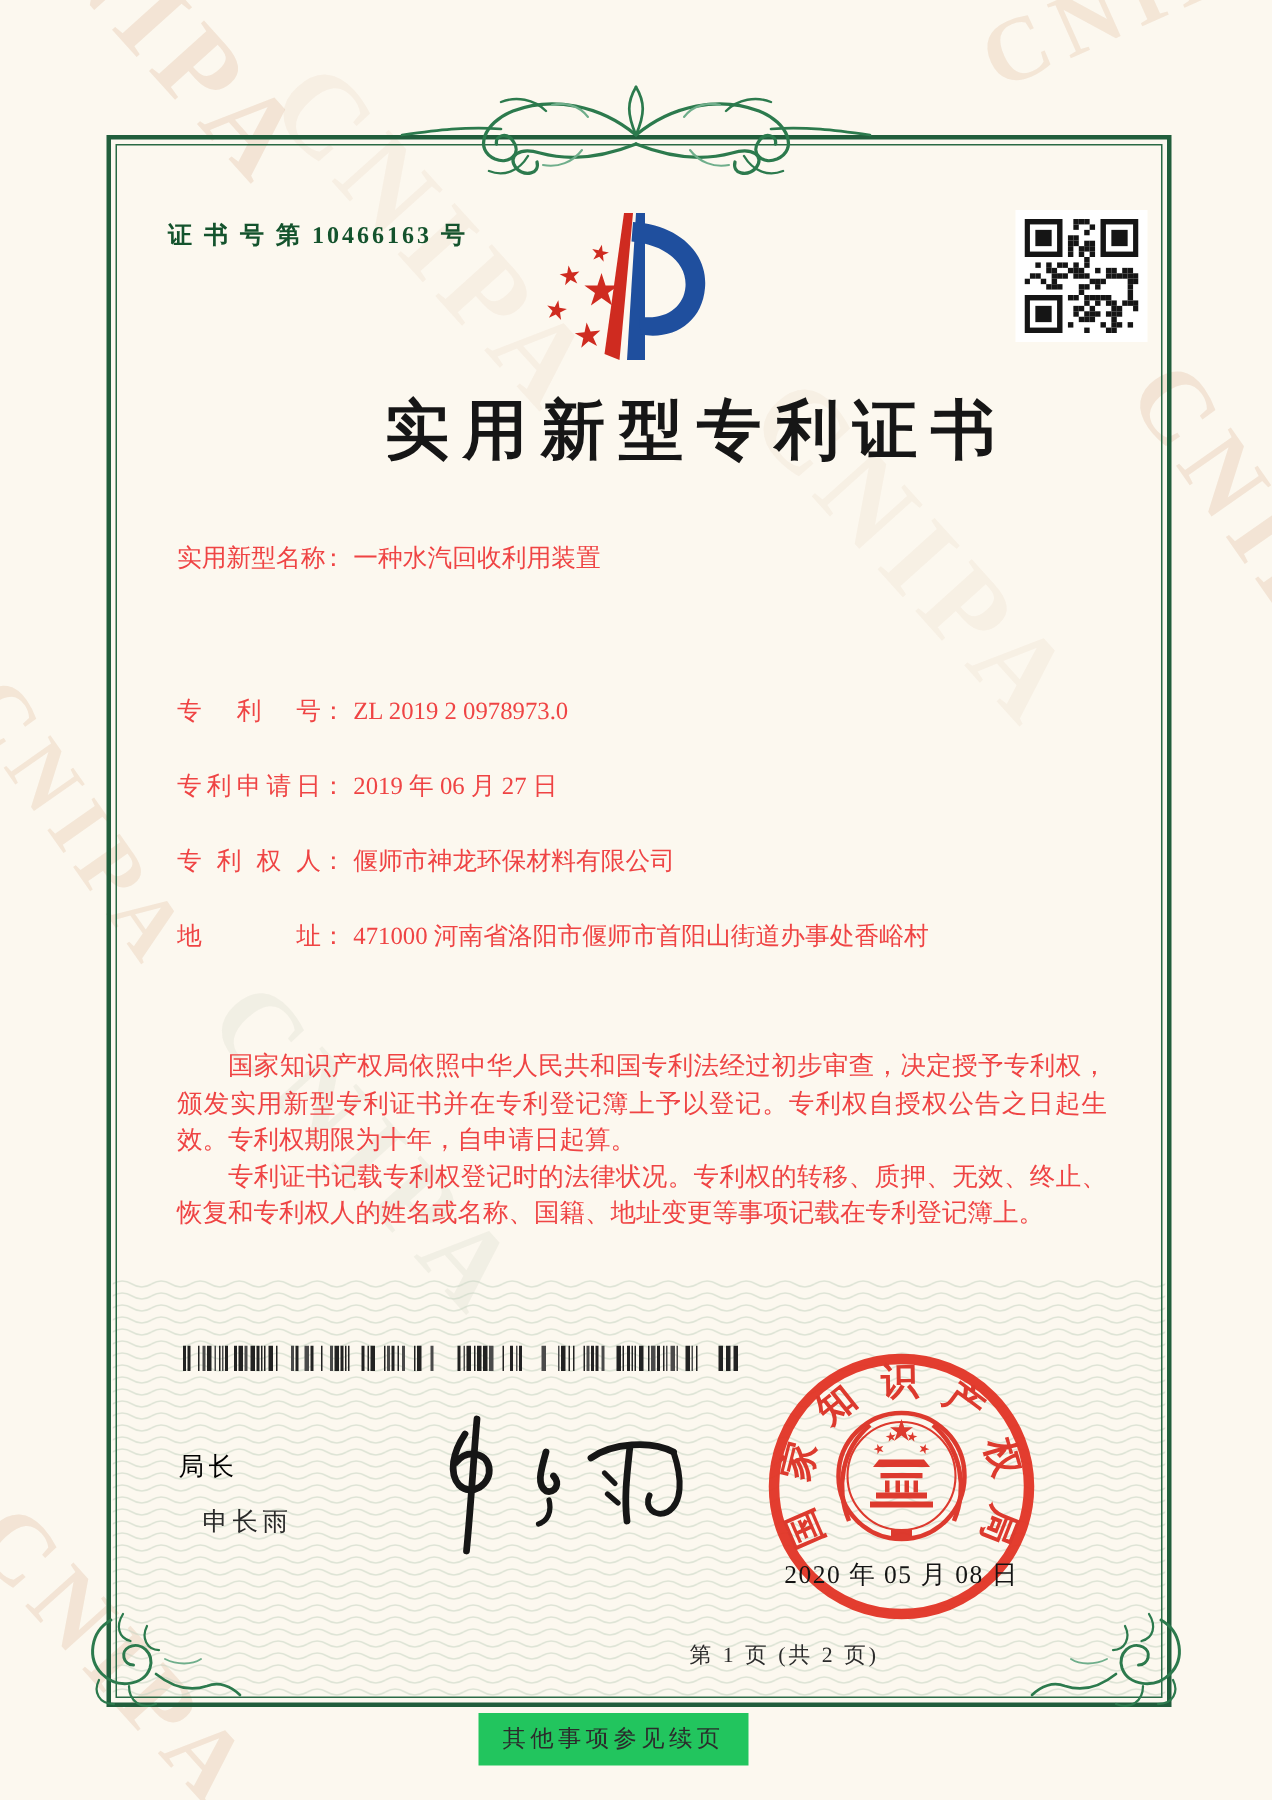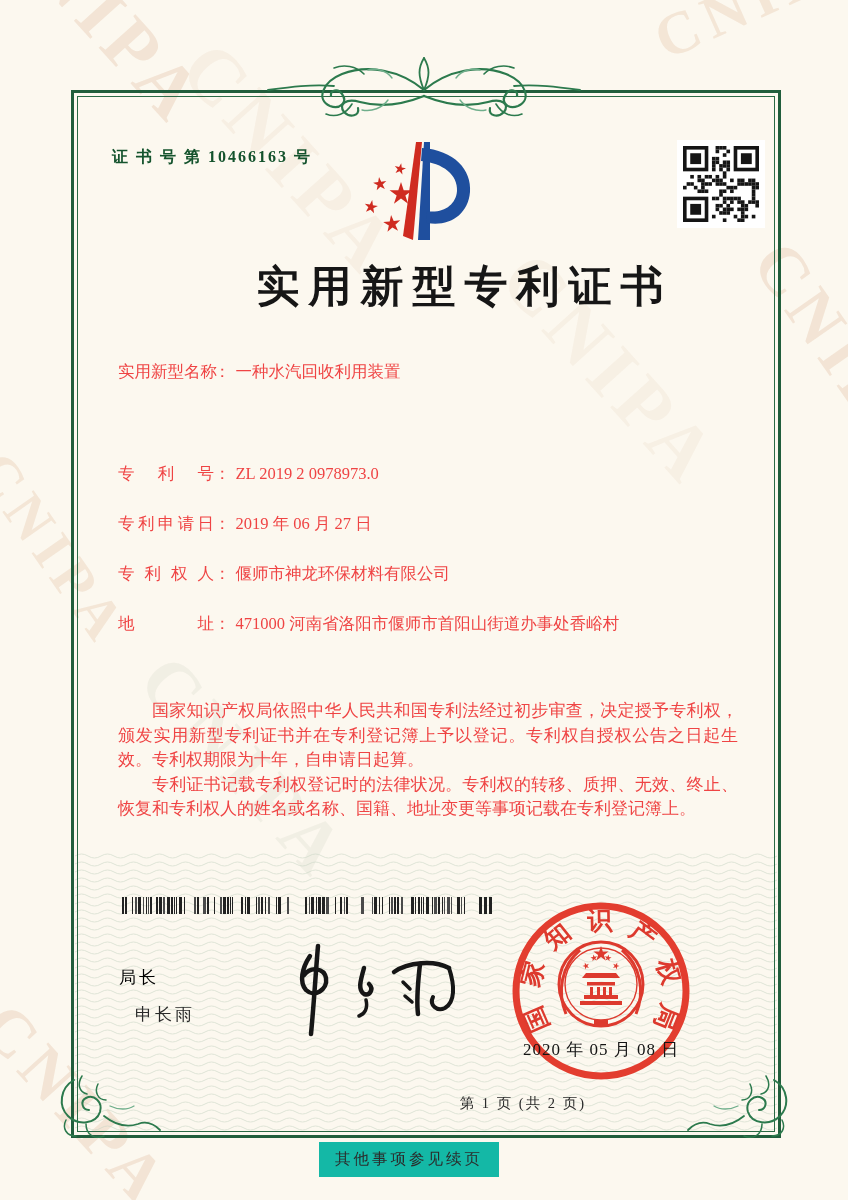--- a/index.html
+++ b/index.html
@@ -47,21 +47,21 @@
                 font-family:"Liberation Sans","DejaVu Sans",sans-serif;color:#000000;letter-spacing:3px;}
   .signer-name{position:absolute;left:135px;top:1003px;font-size:17px;
                font-family:"Liberation Sans","DejaVu Sans",sans-serif;color:#2a2a2a;letter-spacing:3px;text-align:center;}
   .signature{position:absolute;left:248px;top:938px;width:220px;height:100px;}
   .seal{position:absolute;left:506px;top:896px;width:190px;height:190px;opacity:0.95;}
   .seal-date{position:absolute;left:505px;top:1038px;width:192px;text-align:center;
              font-size:17px;letter-spacing:1px;color:#141414;}
   .pagenum{position:absolute;left:262px;top:1094px;width:324px;text-align:right;
            font-size:14.5px;letter-spacing:2px;color:#2b2b2b;}
   .contnote{position:absolute;left:0;right:30px;top:1142px;margin:0 auto;width:max-content;
-            background:#14b8a6;padding:7px 16px;font-size:15.5px;letter-spacing:3px;color:#2b2b2b;}
+            background:#22c55e;padding:7px 16px;font-size:15.5px;letter-spacing:3px;color:#2b2b2b;}
 </style>
 </head>
 <body>
 
 <div class="page">
 
   <svg width="0" height="0" style="position:absolute">
     <defs>
       <polygon id="star5" points="0,-1 0.225,-0.31 0.951,-0.31 0.363,0.118 0.588,0.809 0,0.382 -0.588,0.809 -0.363,0.118 -0.951,-0.31 -0.225,-0.31"></polygon>
     </defs>

